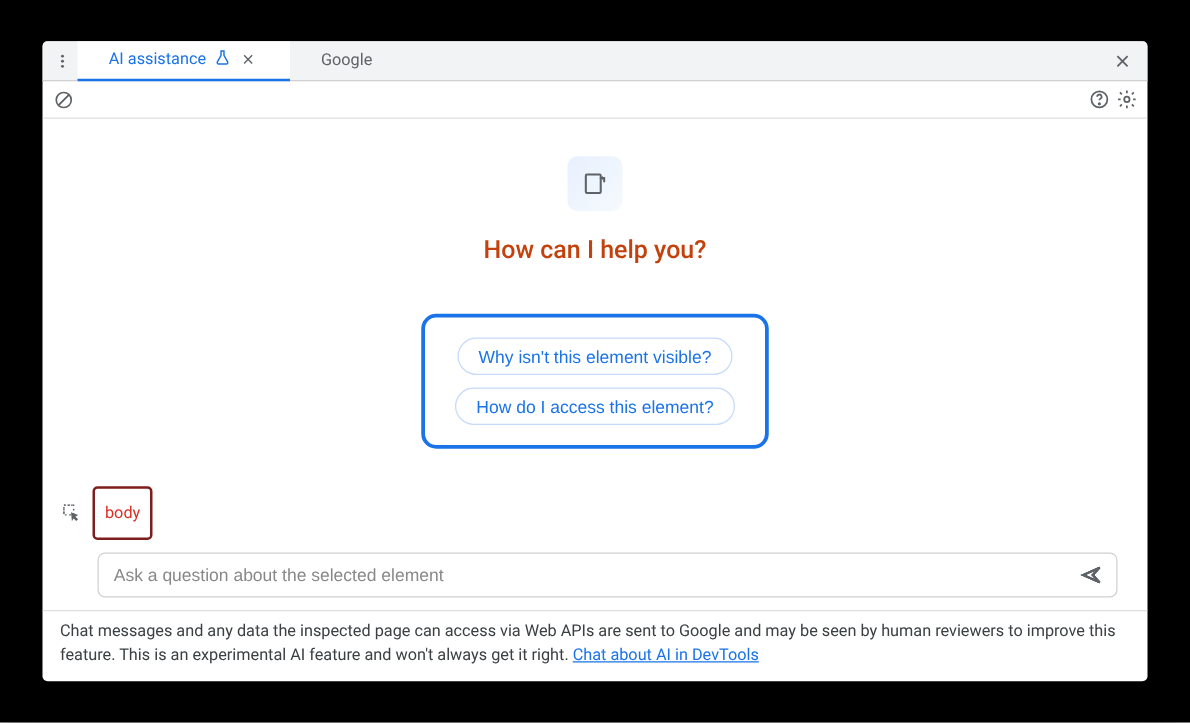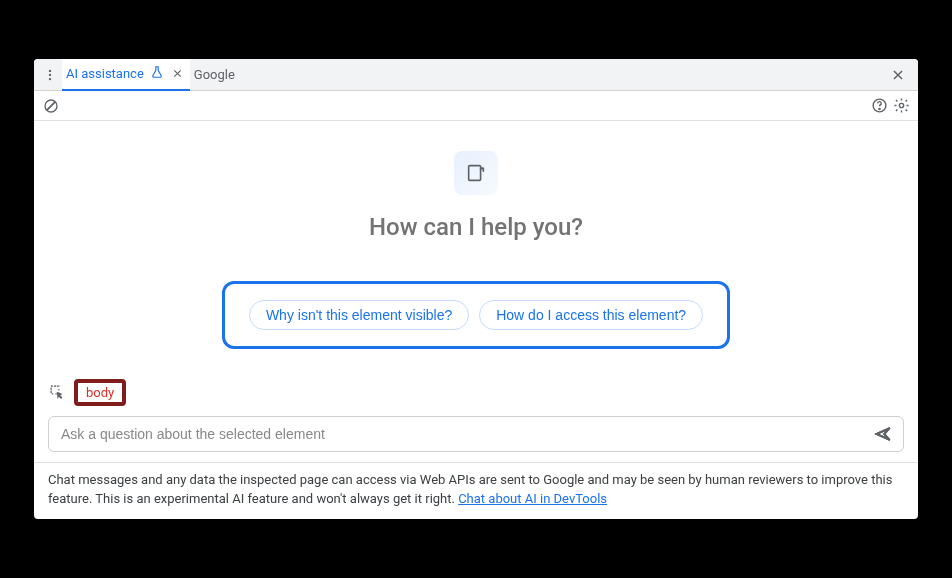--- a/index.html
+++ b/index.html
@@ -35,21 +35,21 @@
       align-items: center;
       justify-content: center;
       color: #5f6368;
       margin-left: 4px;
       cursor: pointer;
     }
     .tab {
       display: flex;
       align-items: center;
       height: 32px;
-      padding: 0 4px;
+      padding: 0 25px;
       font-size: 13px;
       color: #5f6368;
       cursor: pointer;
       gap: 6px;
     }
     .tab.active {
       color: #1a73e8;
       border-bottom: 2px solid #1a73e8;
       background: #fff;
     }
@@ -100,30 +100,30 @@
       width: 44px;
       height: 44px;
       border-radius: 8px;
       background: linear-gradient(135deg, #e8f0fe 0%, #f6fafd 100%);
       display: inline-flex;
       align-items: center;
       justify-content: center;
       margin-bottom: 18px;
     }
     .heading {
-      font-size: 24px;
+      font-size: 20px;
       font-weight: 500;
-      color: #737373;
+      color: #c2410c;
       margin-bottom: 40px;
     }
     .suggestions-box {
       border: 3px solid #1a73e8;
       border-radius: 12px;
       display: inline-flex;
-      flex-direction: row;
+      flex-direction: column;
       align-items: center;
       gap: 10px;
       padding: 16px 24px;
     }
     .suggestion-chip {
       border: 1px solid #c6dafc;
       border-radius: 18px;
       padding: 6px 16px;
       font-size: 14px;
       color: #1a73e8;
@@ -139,29 +139,30 @@
     }
     .pointer-icon {
       width: 18px;
       height: 18px;
       display: flex;
       align-items: center;
       justify-content: center;
       color: #5f6368;
     }
     .element-chip {
-      border: 4px solid #7f1d1d;
+      border: 2px solid #7f1d1d;
       border-radius: 4px;
-      padding: 2px 8px;
+      padding: 12px 8px;
       font-size: 13px;
       color: #d93025;
       background: #fff;
     }
     .input-row {
-      padding: 4px 14px 10px;
+      padding: 4px 24px 10px;
+      margin-left: 20px;
     }
     .input-box {
       width: 100%;
       height: 36px;
       border: 1px solid #d0d0d0;
       border-radius: 6px;
       display: flex;
       align-items: center;
       padding: 0 8px 0 12px;
     }

